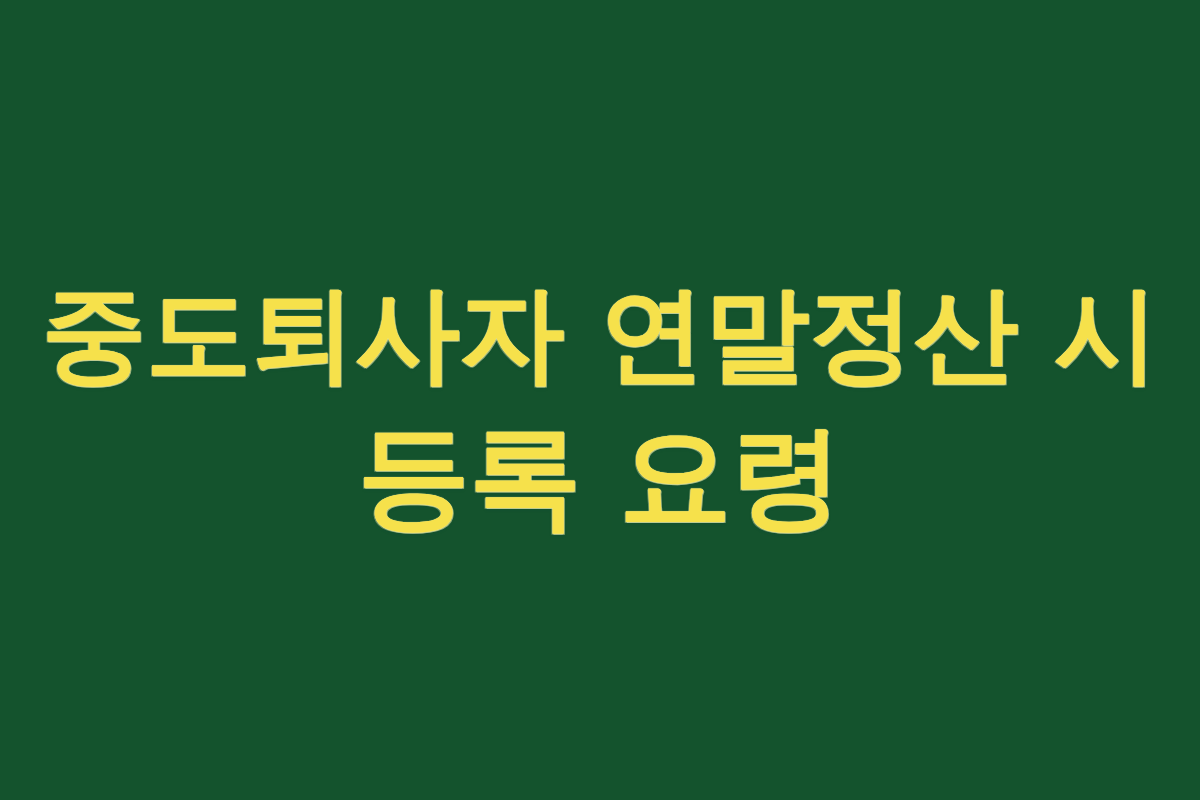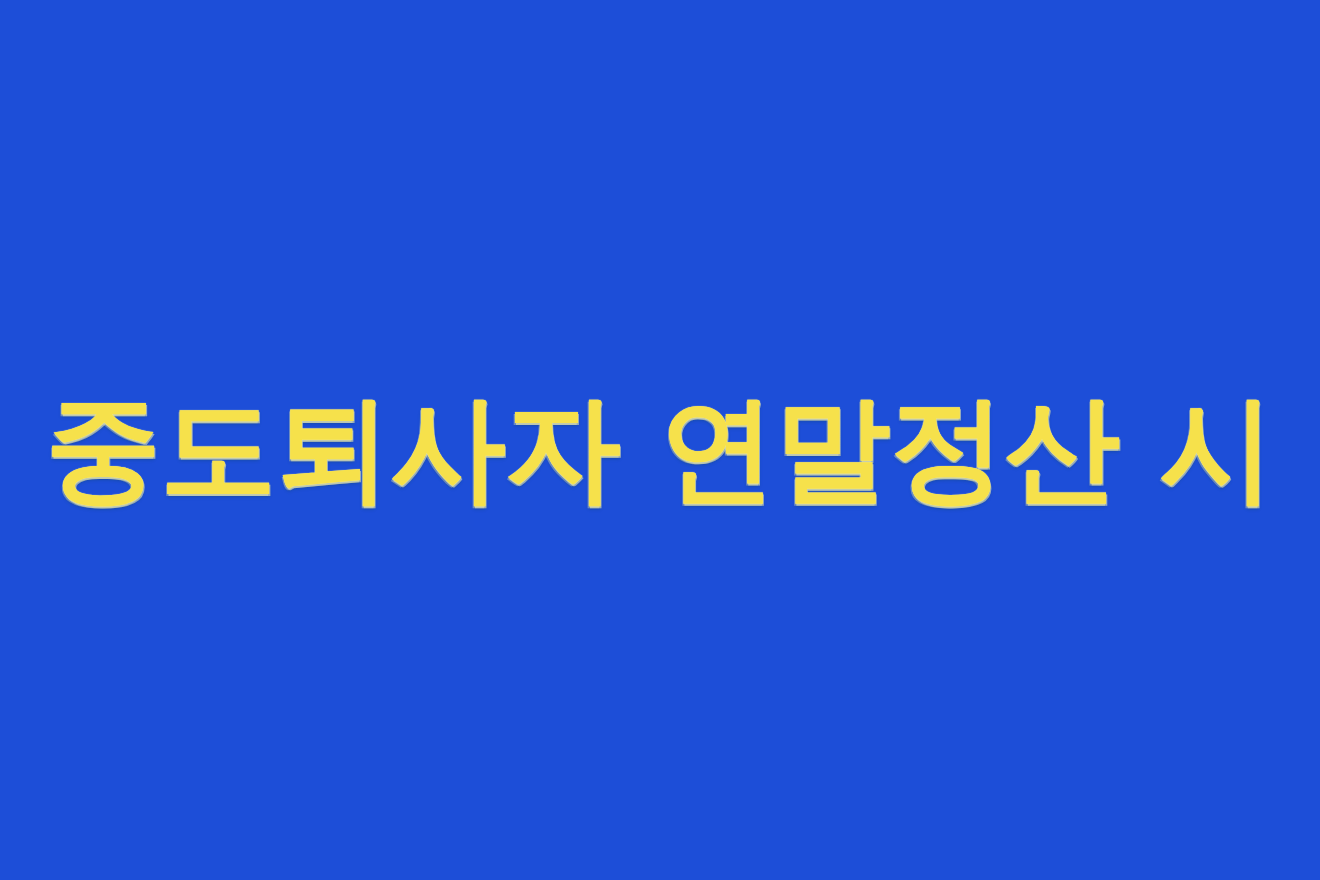--- a/index.html
+++ b/index.html
@@ -55,22 +55,23 @@
        0 2px 3px rgba(10, 70, 64, 0.30);
   }
 
   .headline-line.line-1 { font-size: 112px; }
   .headline-line.line-2 { font-size: 112px; }
   .headline-line.line-3 { font-size: 112px; }
 </style>
 </head>
 <body style="background-color: rgb(15, 104, 96);">
 
-<div id="thumbnail-card" style="background-color: #1d4ed8;">
+<div id="thumbnail-card" style="background-color: #14532d;">
 
   <div id="headline-block">
 
     <span class="headline-line line-1" style="color: rgb(246, 225, 75); font-size: 105px;">중도퇴사자 연말정산 시</span>
 
 
+    <span class="headline-line line-3" style="color: rgb(246, 225, 75);">등록 요령</span>
 
   </div>
 </div>
 
 </body></html>

